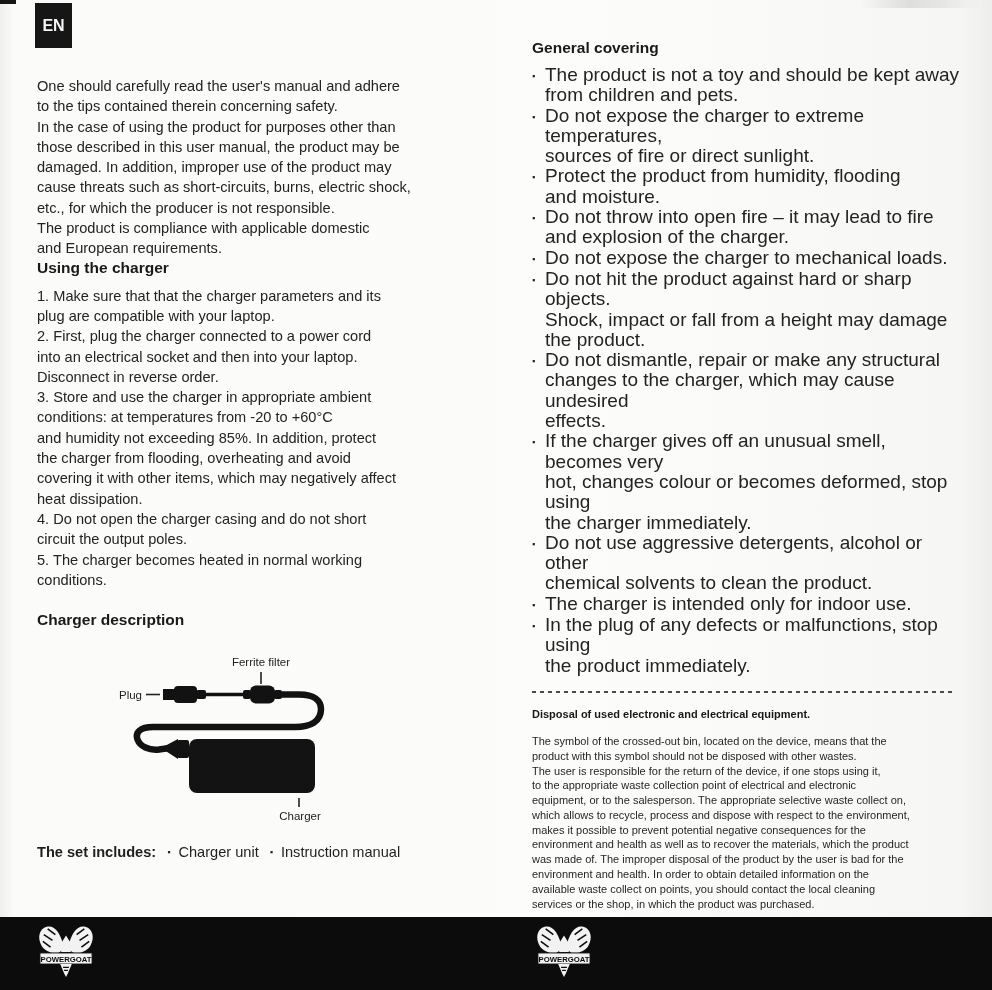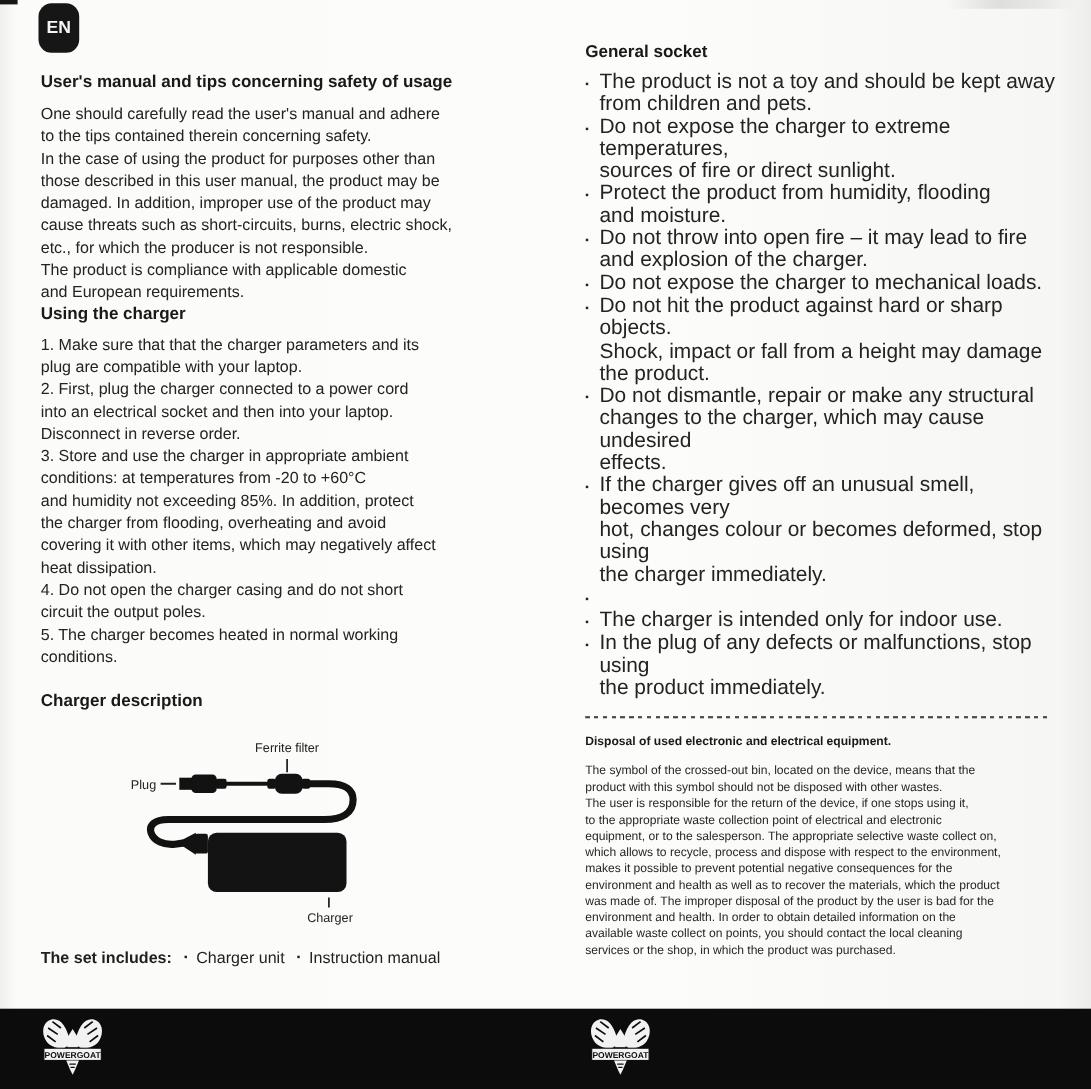--- a/index.html
+++ b/index.html
@@ -5,21 +5,21 @@
   html,body{margin:0;padding:0;}
   body{width:992px;height:990px;position:relative;overflow:hidden;
        font-family:"Liberation Sans","DejaVu Sans",sans-serif;
        background:linear-gradient(90deg,#efefed 0,#fbfbf9 14px,#fcfcfa 60%,#f6f6f4 97%,#ededeb 100%);
        color:#1f1f1f;}
   .corner-mark{position:absolute;top:0;left:0;width:16px;height:4px;background:#161616;}
   .smudge{position:absolute;top:0;left:860px;width:120px;height:8px;
           background:linear-gradient(90deg,transparent,#d8d8d6 40%,#e3e3e1 70%,transparent);opacity:.8;}
 
   .en-badge{position:absolute;left:35px;top:3px;width:37px;height:45px;background:#161616;
-            color:#f5f5f5;font-weight:bold;font-size:16px;display:flex;align-items:center;justify-content:center;border-radius:12px;}
+            color:#f5f5f5;font-weight:bold;font-size:16px;display:flex;align-items:center;justify-content:center;}
 
   .col-left{position:absolute;left:37px;top:66px;width:432px;}
   .col-right{position:absolute;left:532px;top:39px;width:430px;}
 
   h1,h2{margin:0;font-size:15.5px;line-height:18px;font-weight:bold;color:#191919;}
   .col-left h2.using{}
   .col-left h2.desc{margin-top:21px;}
   p.body{margin:10px 0 0 0;font-size:14.6px;line-height:20.3px;white-space:pre-line;color:#232323;}
   p.steps{margin-top:9px;}
 
@@ -54,21 +54,20 @@
 <body>
 
 <div class="corner-mark"></div>
 <div class="smudge"></div>
 
 <div class="en-badge">
   <span>EN</span>
 </div>
 
 <div class="col-left">
-  <h1>User's manual and tips concerning safety of usage</h1>
   <p class="body">One should carefully read the user's manual and adhere
 to the tips contained therein concerning safety.
 In the case of using the product for purposes other than
 those described in this user manual, the product may be
 damaged. In addition, improper use of the product may
 cause threats such as short-circuits, burns, electric shock,
 etc., for which the producer is not responsible.
 The product is compliance with applicable domestic
 and European requirements.</p>
 
@@ -124,21 +123,21 @@
     <line x1="262" y1="148" x2="262" y2="157" stroke="#222" stroke-width="1.6"></line>
     <text x="263" y="170" text-anchor="middle" font-size="11.5" fill="#222">Charger</text>
   </svg>
 
   <div class="set-line">
     <b>The set includes:</b><span id="set-items"><span class="bm2">▪</span><span>Charger unit</span><span class="bm2">▪</span><span>Instruction manual</span></span>
   </div>
 </div>
 
 <div class="col-right">
-  <h2>General socket</h2>
+  <h2>General covering</h2>
   <div id="bullets">
       <div class="brow">
         <span class="bm">▪</span>
         <span class="bt">The product is not a toy and should be kept away
 from children and pets.</span>
       </div>
       <div class="brow">
         <span class="bm">▪</span>
         <span class="bt">Do not expose the charger to extreme temperatures,
 sources of fire or direct sunlight.</span>
@@ -170,20 +169,22 @@
 effects.</span>
       </div>
       <div class="brow">
         <span class="bm">▪</span>
         <span class="bt">If the charger gives off an unusual smell, becomes very
 hot, changes colour or becomes deformed, stop using
 the charger immediately.</span>
       </div>
       <div class="brow">
         <span class="bm">▪</span>
+        <span class="bt">Do not use aggressive detergents, alcohol or other
+chemical solvents to clean the product.</span>
       </div>
       <div class="brow">
         <span class="bm">▪</span>
         <span class="bt">The charger is intended only for indoor use.</span>
       </div>
       <div class="brow">
         <span class="bm">▪</span>
         <span class="bt">In the plug of any defects or malfunctions, stop using
 the product immediately.</span>
       </div>

